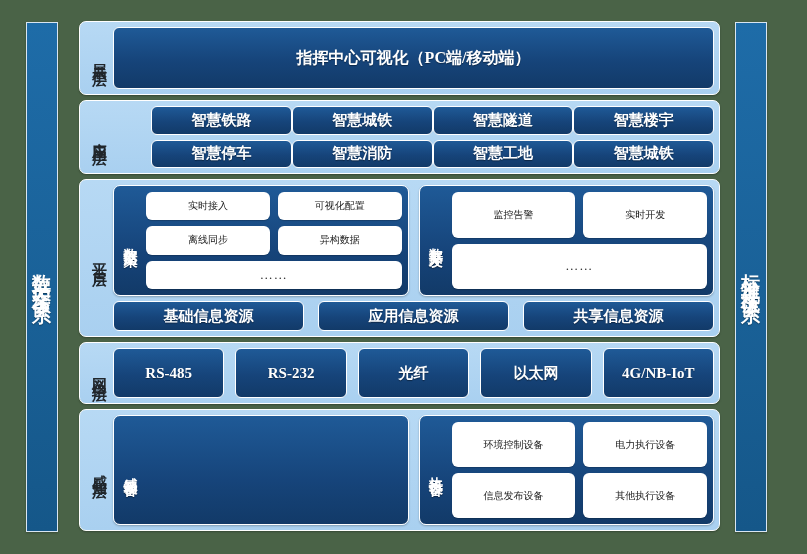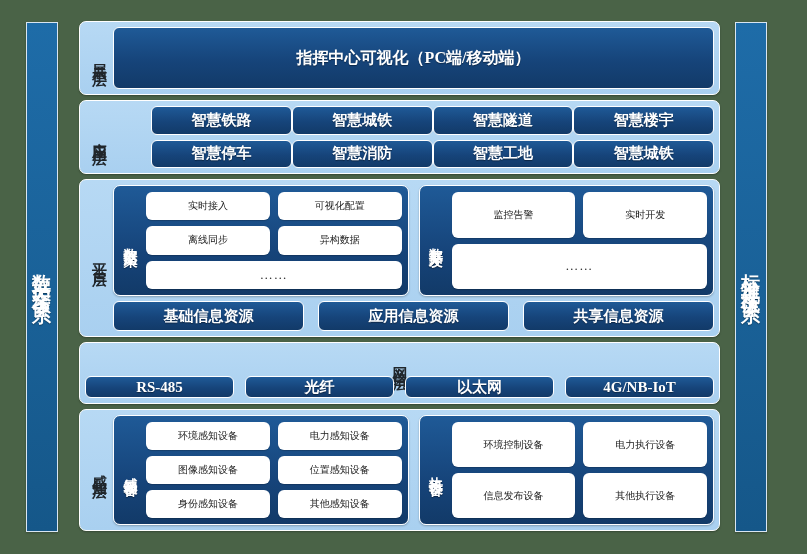--- a/index.html
+++ b/index.html
@@ -195,21 +195,21 @@
 
   .resources-row {
     display: flex;
     gap: 14px;
     flex: 0 0 30px;
     justify-content: space-between;
   }
   .resources-row .chip { flex: 1 1 0; }
 
   
-  #network { height: 62px; flex-direction: column; }
+  #network { height: 62px; }
   .net-row {
     display: flex;
     gap: 11px;
     flex: 1 1 0;
   }
   .net-row .chip { flex: 1 1 0; }
 
   
   #perception { height: 122px; }
   .perception-row {
@@ -316,52 +316,39 @@
       </div>
     </div>
 
     <div class="layer" id="network">
       <div class="layer-label">
         <span class="v-text">网络层</span>
       </div>
       <div class="layer-body">
         <div class="net-row">
           <div class="chip">RS-485</div>
+          <div class="chip">RS-232</div>
           <div class="chip">光纤</div>
           <div class="chip">以太网</div>
           <div class="chip">4G/NB-IoT</div>
         </div>
       </div>
     </div>
 
     <div class="layer" id="perception">
       <div class="layer-label">
         <span class="v-text">感知层</span>
       </div>
       <div class="layer-body">
         <div class="perception-row">
 
           <div class="group-box">
             <div class="group-title">
               <span class="v-text">感知设备</span>
             </div>
-            <div class="group-grid">
-              <div class="grid-row">
-                <div class="white-chip">环境感知设备</div>
-                <div class="white-chip">电力感知设备</div>
-              </div>
-              <div class="grid-row">
-                <div class="white-chip">图像感知设备</div>
-                <div class="white-chip">位置感知设备</div>
-              </div>
-              <div class="grid-row">
-                <div class="white-chip">身份感知设备</div>
-                <div class="white-chip">其他感知设备</div>
-              </div>
-            </div>
           </div>
 
           <div class="group-box">
             <div class="group-title">
               <span class="v-text">执行设备</span>
             </div>
             <div class="group-grid">
               <div class="grid-row">
                 <div class="white-chip">环境控制设备</div>
                 <div class="white-chip">电力执行设备</div>

